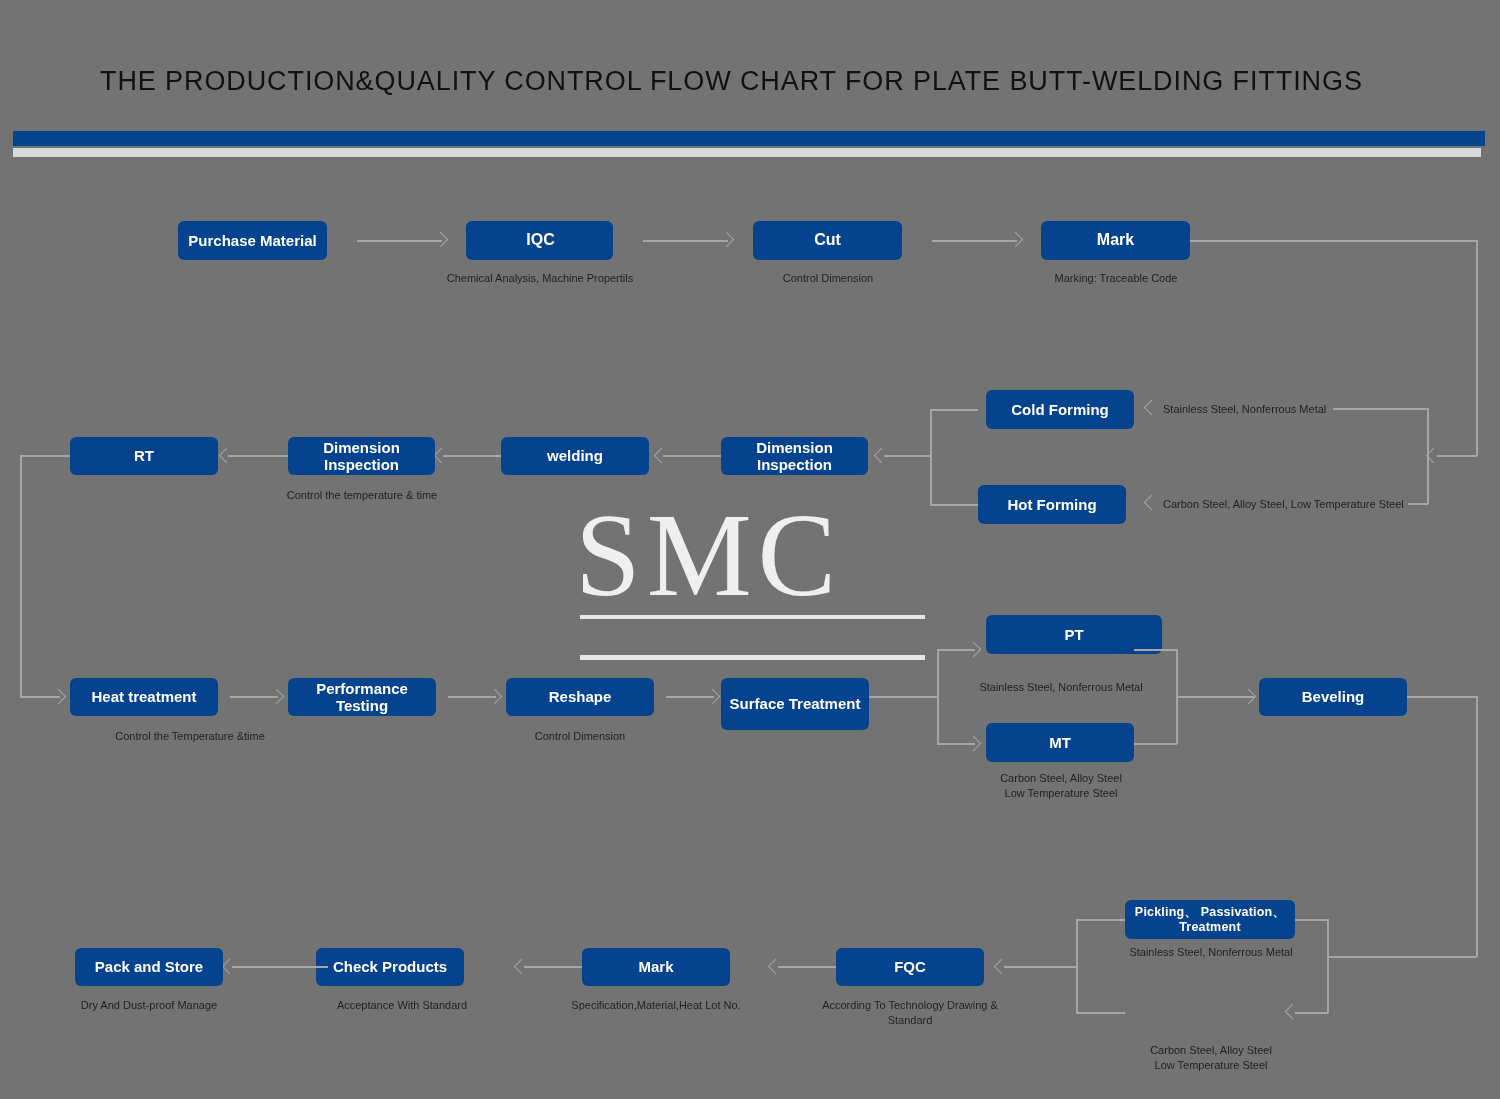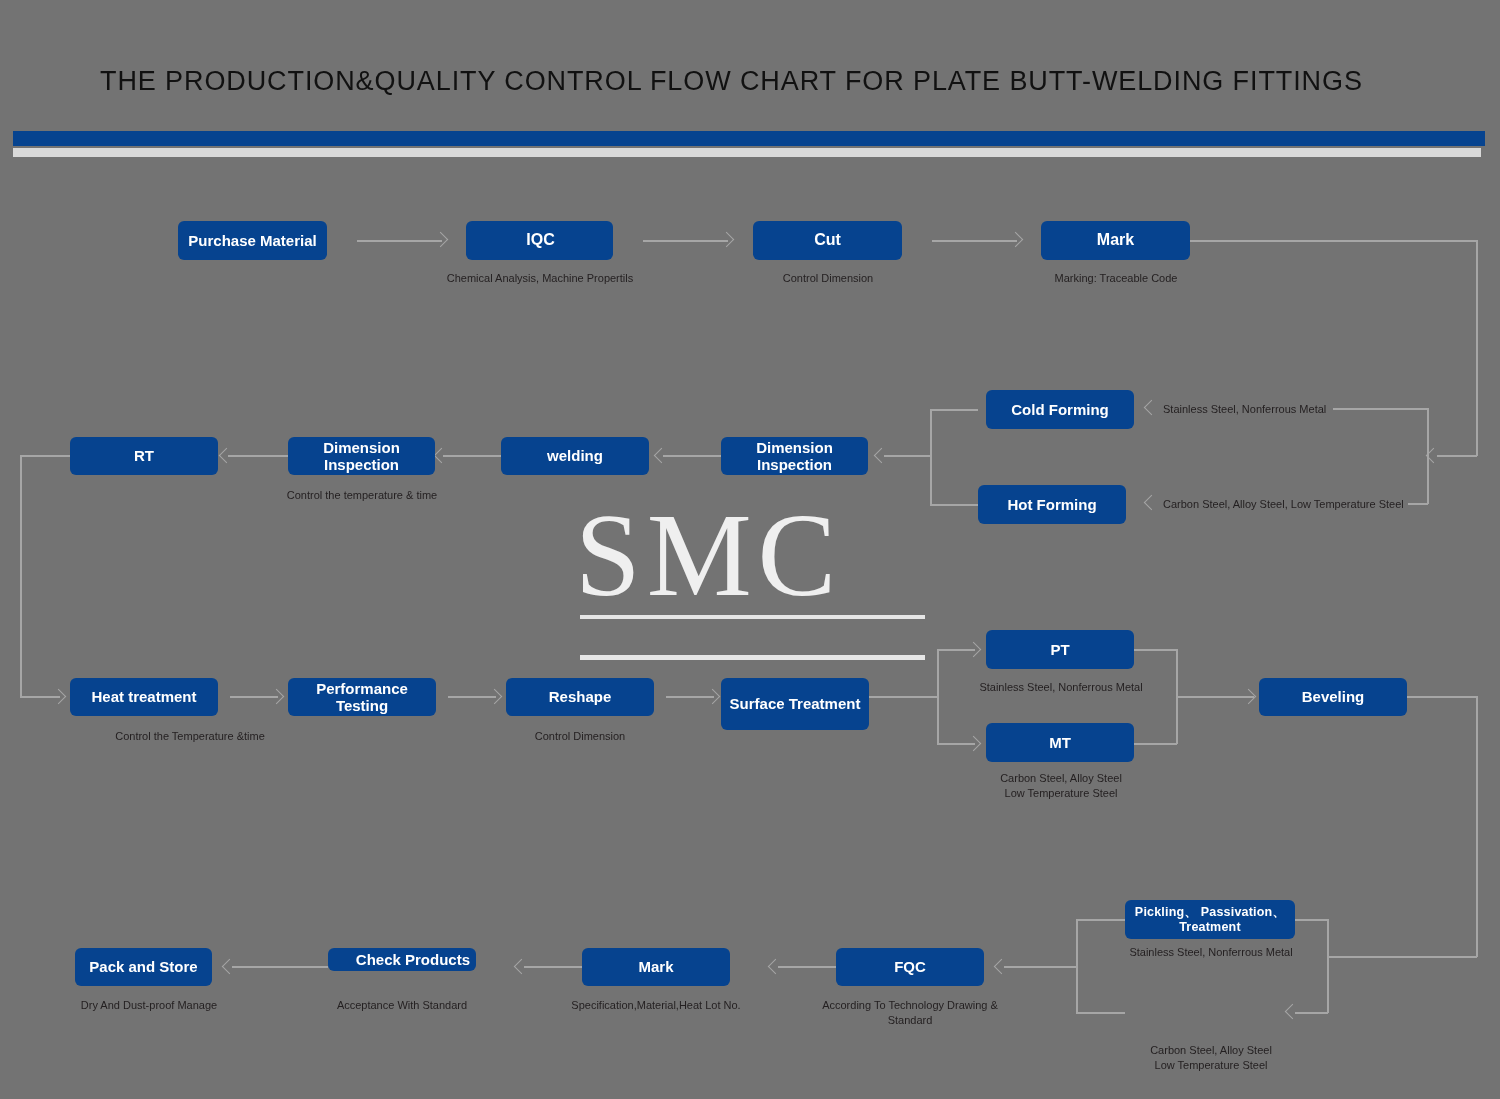--- a/index.html
+++ b/index.html
@@ -255,21 +255,21 @@
     <span>Surface Treatment</span>
   </div>
 
   <div class="conn h" style="left:869px; top:696px; width:69px;"></div>
   <div class="conn v" style="left:937px; top:649px; height:95px;"></div>
   <div class="conn h" style="left:937px; top:649px; width:38px;"></div>
   <div class="chev right" style="left:968px; top:644px;"></div>
   <div class="conn h" style="left:937px; top:743px; width:38px;"></div>
   <div class="chev right" style="left:968px; top:738px;"></div>
 
-  <div class="node" style="left:986px; top:630px; width:148px; height:39px;">
+  <div class="node" style="left:986px; top:615px; width:176px; height:39px;">
     <span>PT</span>
   </div>
   <div class="caption" style="left:976px; top:680px; width:170px;">Stainless Steel, Nonferrous Metal</div>
 
   <div class="node" style="left:986px; top:723px; width:148px; height:39px;">
     <span>MT</span>
   </div>
   <div class="caption" style="left:976px; top:771px; width:170px;">Carbon Steel, Alloy Steel
 Low Temperature Steel</div>
 
@@ -315,26 +315,26 @@
   <div class="chev left" style="left:770px; top:961px;"></div>
 
   <div class="node" style="left:582px; top:948px; width:148px; height:38px;">
     <span>Mark</span>
   </div>
   <div class="caption" style="left:558px; top:998px; width:196px;">Specification,Material,Heat Lot No.</div>
 
   <div class="conn h" style="left:524px; top:966px; width:58px;"></div>
   <div class="chev left" style="left:516px; top:961px;"></div>
 
-  <div class="node" style="left:328px; top:948px; width:148px; height:23px;justify-content:flex-end;">
+  <div class="node" style="left:316px; top:948px; width:148px; height:38px;">
     <span>Check Products</span>
   </div>
   <div class="caption" style="left:304px; top:998px; width:196px;">Acceptance  With  Standard</div>
 
   <div class="conn h" style="left:232px; top:966px; width:96px;"></div>
   <div class="chev left" style="left:224px; top:961px;"></div>
 
-  <div class="node" style="left:75px; top:948px; width:137px; height:38px;">
+  <div class="node" style="left:75px; top:948px; width:148px; height:38px;">
     <span>Pack and Store</span>
   </div>
   <div class="caption" style="left:51px; top:998px; width:196px;">Dry  And Dust-proof  Manage</div>
 
 </div>
 
 </body></html>

